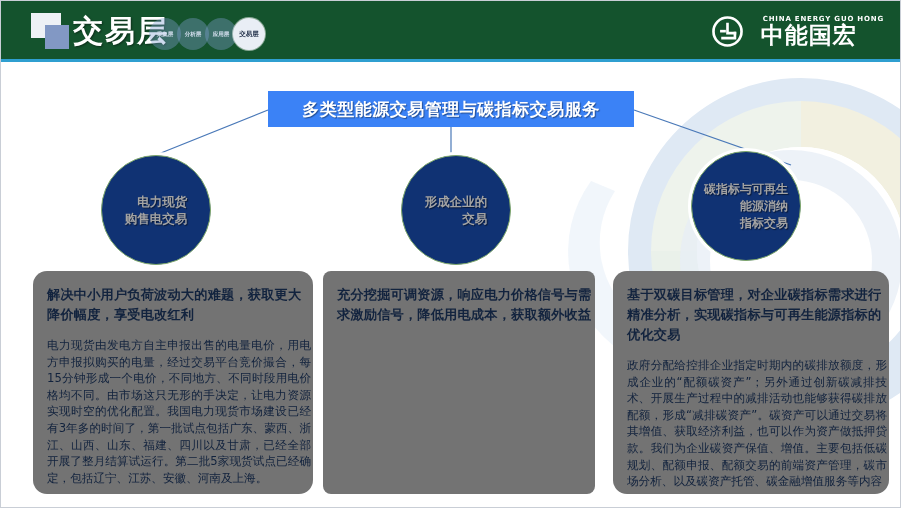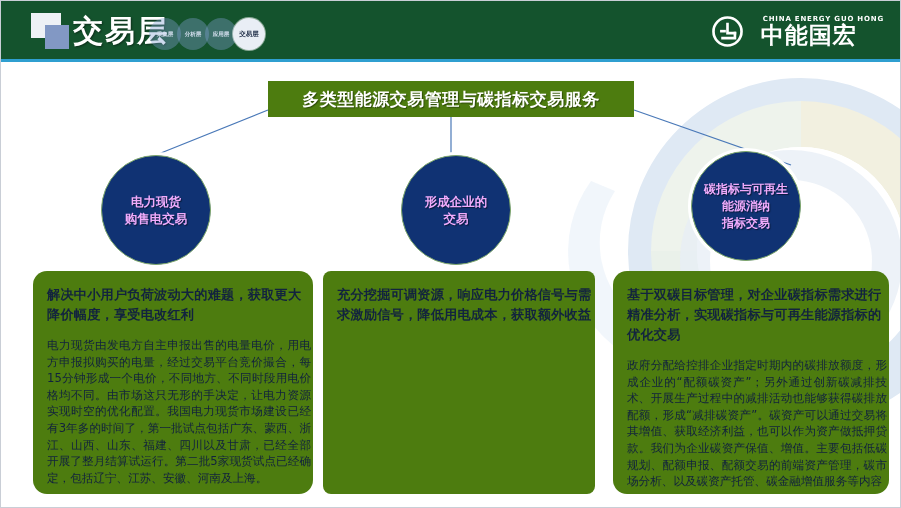--- a/index.html
+++ b/index.html
@@ -96,23 +96,23 @@
 
   
   .bg-deco { position: absolute; left: 0; top: 60px; width: 901px; height: 448px; z-index: 1; }
 
   
   .connectors { position: absolute; left: 0; top: 0; width: 901px; height: 508px; z-index: 5; }
 
   
   .title-banner {
     position: absolute;
-    left: 267px; top: 80px;
+    left: 267px; top: 90px;
     width: 366px; height: 36px;
-    background: #4d7c0f;
+    background: #3b82f6;
     display: flex; align-items: center; justify-content: center;
     z-index: 10;
   }
   .title-banner span {
     color: #ffffff; font-weight: bold; font-size: 17px;
     letter-spacing: .5px;
     text-shadow: 1px 1px 1px rgba(0,0,0,.4);
   }
 
   
@@ -120,35 +120,36 @@
     position: absolute;
     border-radius: 50%;
     background: #103273;
     border: 1.5px solid #7fa96a;
     box-shadow: 0 0 0 3px #ffffff;
     display: flex; align-items: center; justify-content: center;
     text-align: center;
     z-index: 12;
   }
   .node .node-label {
-    color: #f0abfc; font-weight: bold; font-size: 12.5px;
+    color: #a3a3a3; font-weight: bold; font-size: 12.5px;
     line-height: 17px;
     white-space: nowrap;
     text-shadow: 1px 1px 1px rgba(0,0,0,.5);
+    text-align: right;
   }
   #node-0 { left: 100px; top: 154px; width: 110px; height: 110px; }
   #node-1 { left: 400px; top: 154px; width: 110px; height: 110px; }
   #node-2 { left: 690px; top: 150px; width: 110px; height: 110px; }
   #node-2 .node-label { font-size: 12px; line-height: 17px; }
 
   
   .card {
     position: absolute;
     border-radius: 14px;
-    background: #4d7c0f;
+    background: #737373;
     padding: 14px 2px 12px 14px;
     z-index: 14;
   }
   .card-head {
     color: #12233e; font-weight: bold;
     font-size: 13.2px; line-height: 20px;
     margin-bottom: 12px;
     letter-spacing: .2px;
   }
   .card-body {

